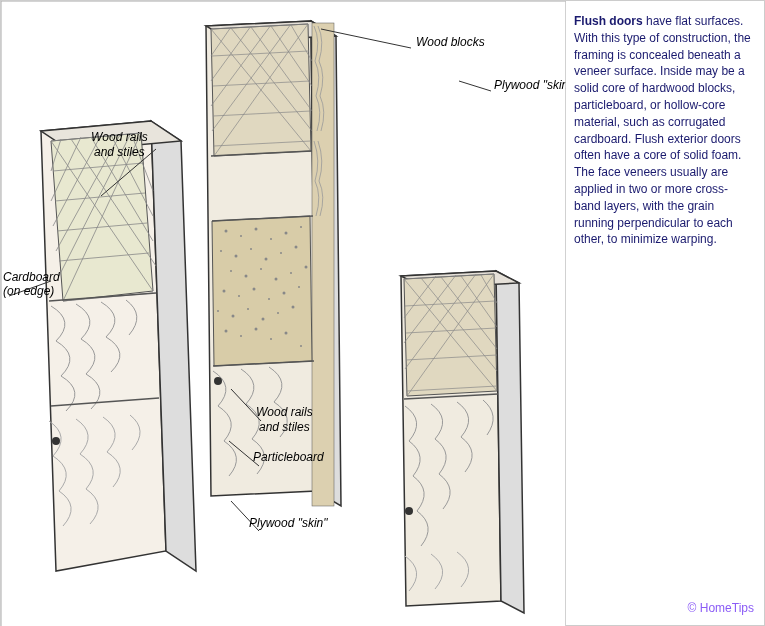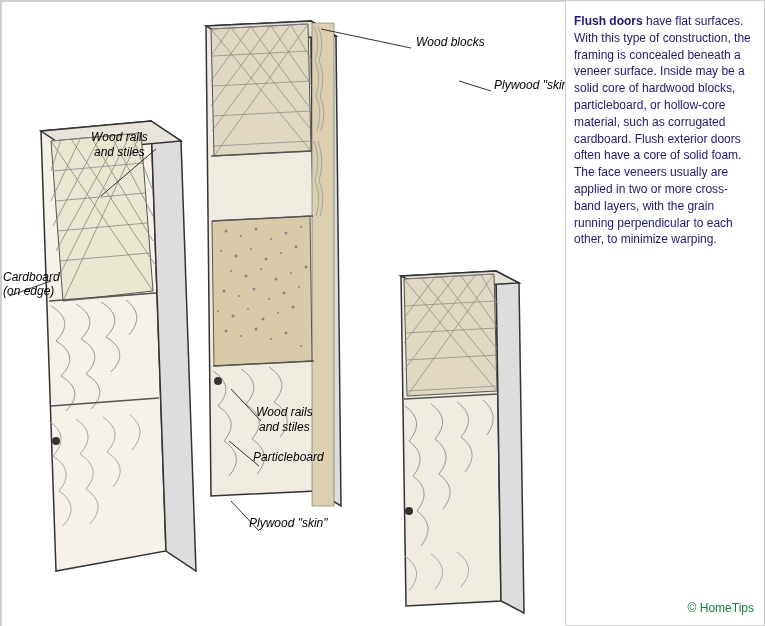--- a/index.html
+++ b/index.html
@@ -36,21 +36,21 @@
     }
     #text-panel .title {
       font-weight: bold;
       display: inline;
     }
     #copyright {
       position: absolute;
       bottom: 10px;
       right: 10px;
       font-size: 12px;
-      color: #15803d;
+      color: #8b5cf6;
     }
 
     
     svg.annotations {
       position: absolute;
       top: 0; left: 0;
       width: 565px;
       height: 626px;
       pointer-events: none;
     }

